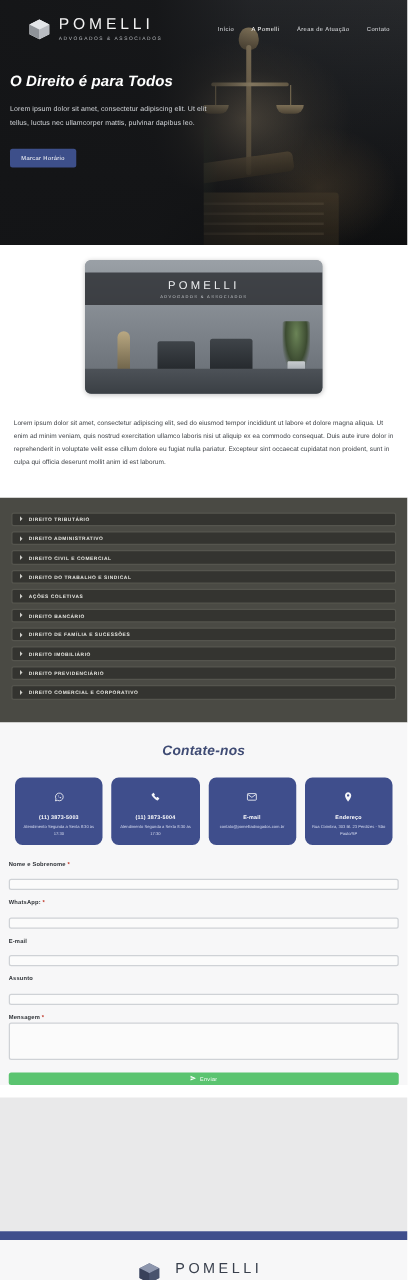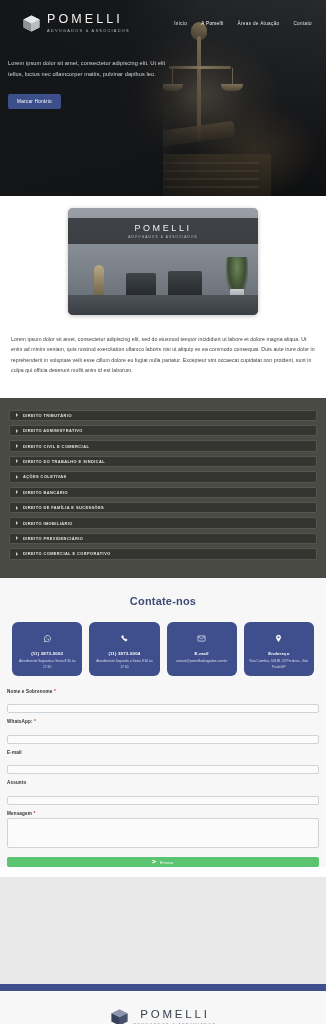--- a/index.html
+++ b/index.html
@@ -174,21 +174,21 @@
     flex: 0 0 auto;
   }
   .acc-label {
     font-size: 3.9px; letter-spacing: .45px; color: #e6e6e1; font-weight: 700;
     white-space: nowrap;
   }
 
   
   .contact { background: #f7f7f8; padding: 17px 0 0; }
   .contact-title {
-    text-align: center; font-size: 11px; 
+    text-align: center; font-size: 11px; font-style: italic;
     color: #3f4b74; letter-spacing: .2px; margin-bottom: 15px;
   }
   .cards { display: flex; justify-content: center; gap: 7px; padding: 0 12px; }
   .card {
     flex: 1 1 0; min-width: 0;
     background: #3f4e8c; border-radius: 6px;
     padding: 7px 3px 6px;
     display: flex; flex-direction: column; align-items: center;
     text-align: center; color: #ffffff; cursor: pointer;
   }
@@ -270,20 +270,21 @@
       </div>
       <nav class="nav">
         <a href="#">Início</a>
         <a href="#" class="active">A Pomelli</a>
         <a href="#">Áreas de Atuação</a>
         <a href="#">Contato</a>
       </nav>
     </div>
 
     <div class="hero-copy">
+      <h1 class="hero-title">O Direito é para Todos</h1>
       <p class="hero-desc">Lorem ipsum dolor sit amet, consectetur adipiscing elit. Ut elit tellus, luctus nec ullamcorper mattis, pulvinar dapibus leo.</p>
       <button class="hero-btn">Marcar Horário</button>
     </div>
   </section>
 
   <section class="photo-section">
     <div class="photo-card">
       <div class="photo-wall"></div>
       <div class="photo-banner">
         <span class="pb-name">POMELLI</span>

